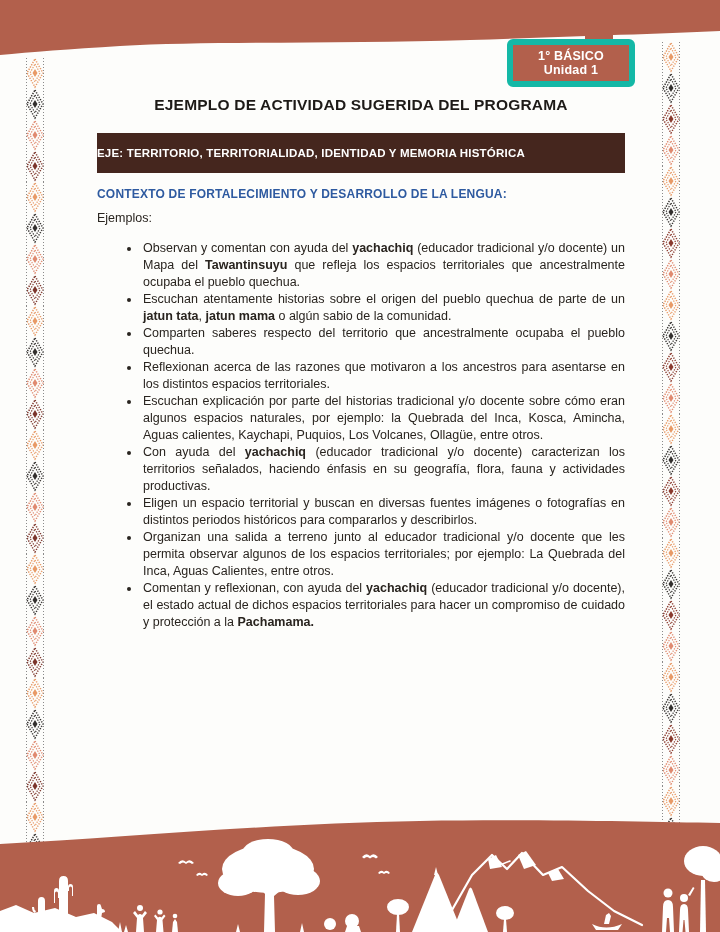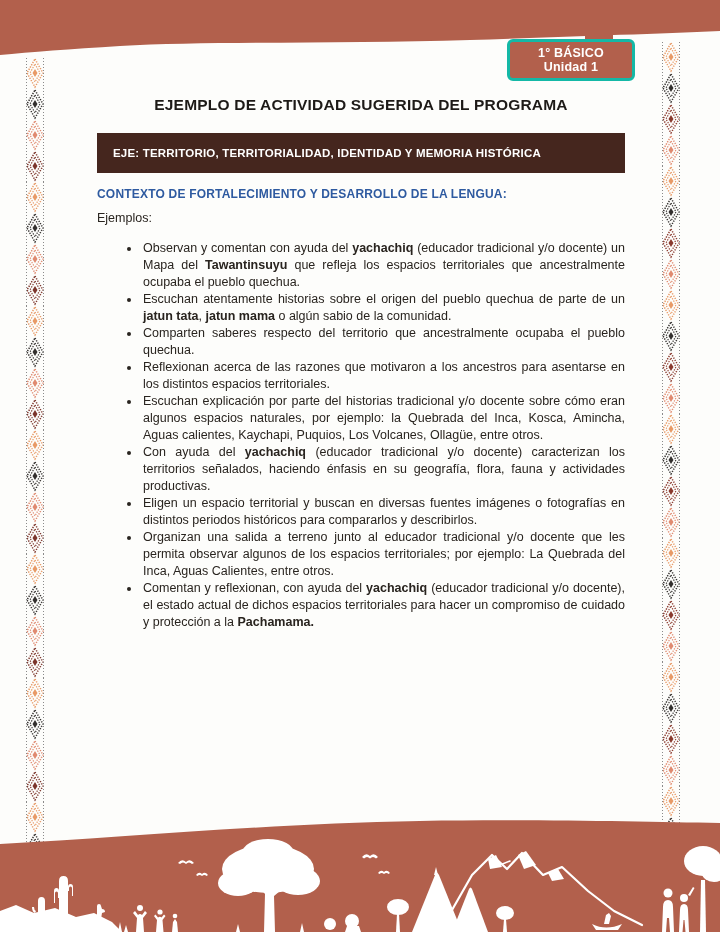--- a/index.html
+++ b/index.html
@@ -6,37 +6,37 @@
   body{
     width:720px;height:932px;position:relative;overflow:hidden;
     background:#fdfdfb;
     font-family:"Liberation Sans", sans-serif;
     color:#29241f;
   }
   
   .top-wave{position:absolute;top:0;left:0;width:720px;height:70px;}
   .unit-badge{
     position:absolute;top:39px;left:507px;width:128px;box-sizing:border-box;
-    background:#b2604c;border:3px solid #14b8a6;border-radius:6px;
+    background:#b2604c;border:6px solid #14b8a6;border-radius:6px;
     color:#fff;font-size:12.5px;font-weight:bold;text-align:center;
     padding:4px 6px;letter-spacing:.2px;
   }
   
   .strip{position:absolute;width:20px;}
   .strip-left{left:25px;top:58px;height:790px;}
   .strip-right{left:661px;top:42px;height:795px;}
   
   .content{position:absolute;left:97px;top:80px;width:528px;}
   .doc-title{
     margin:16px 0 0 0;text-align:center;color:#1d1a17;
     font-size:15.5px;font-weight:bold;letter-spacing:.2px;
   }
   .eje-banner{
     margin-top:19px;background:#45261e;color:#fff;
-    font-size:11.5px;font-weight:bold;padding:14px 16px;letter-spacing:.2px;
+    font-size:11.5px;font-weight:bold;padding:14px 0;letter-spacing:.2px;
   }
   .context-heading{
     margin-top:14px;color:#2e5aa0;font-size:12px;font-weight:bold;letter-spacing:.2px;
   }
   .activity-para{margin-top:14px;font-size:12.5px;line-height:17px;}
   .activity-label{color:#e9a23b;font-weight:normal;}
   .examples-heading{margin-top:9px;font-size:12.5px;line-height:17px;}
   ul.examples{
     margin:3px 0 0 0;padding:0 0 0 44px;font-size:12.5px;line-height:17px;
     text-align:justify;

